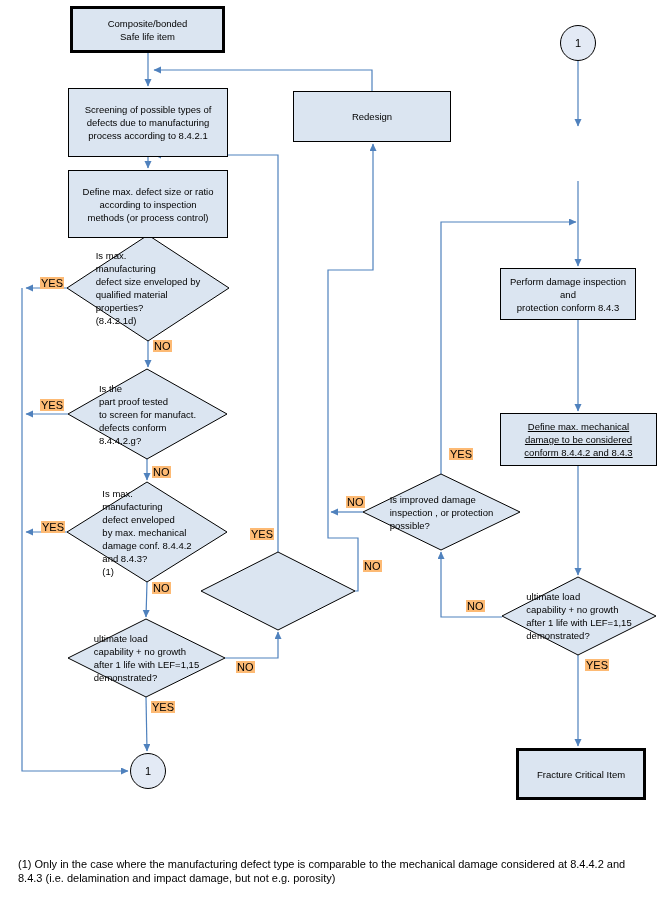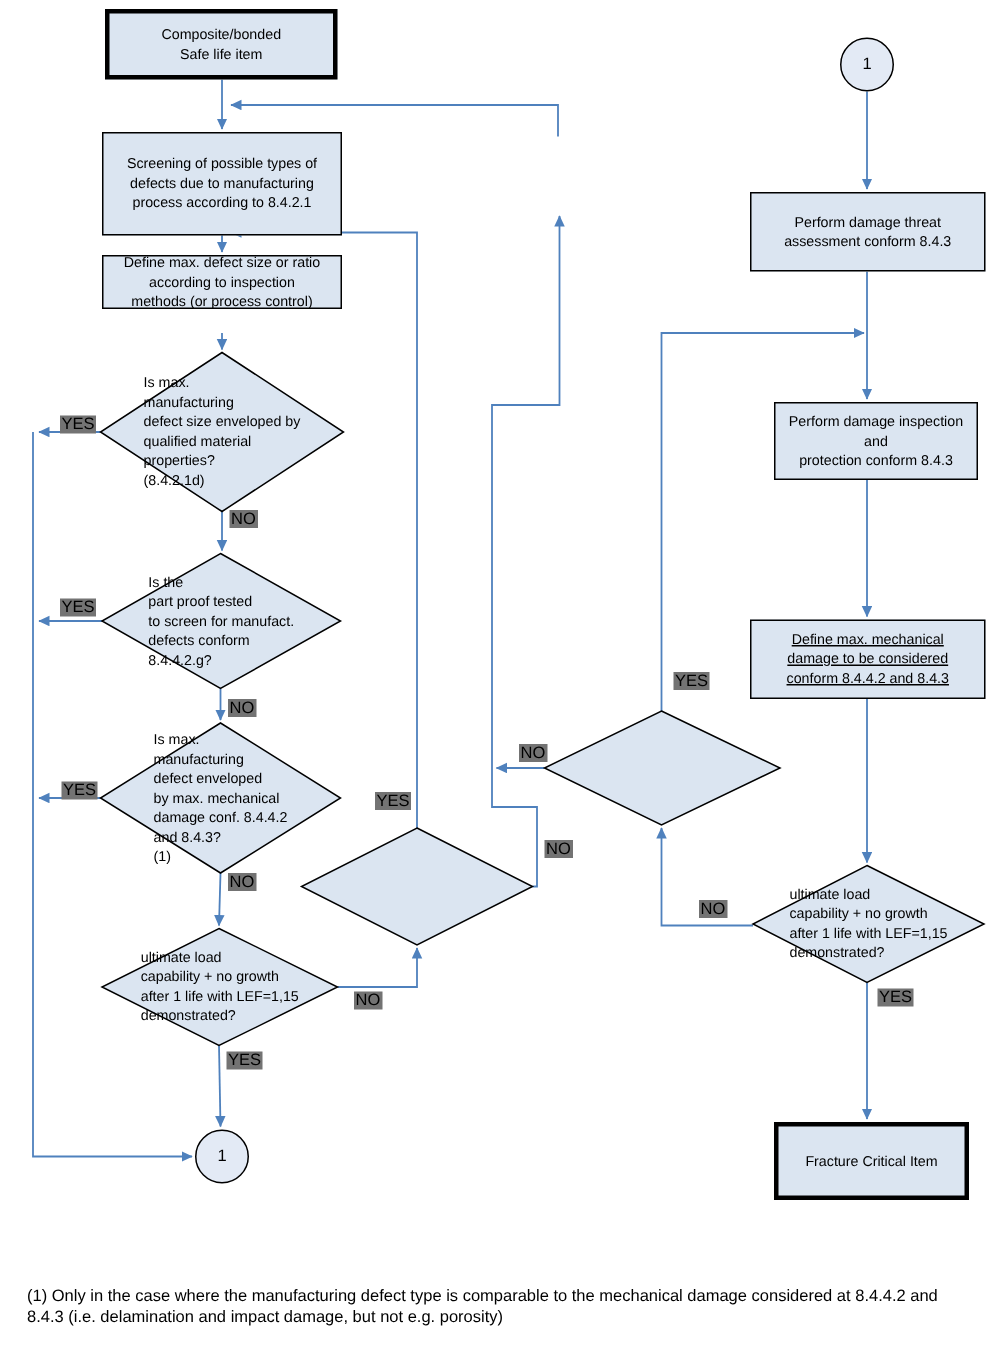--- a/index.html
+++ b/index.html
@@ -49,21 +49,21 @@
     display: flex;
     align-items: center;
     justify-content: center;
     font-size: 11px;
     box-sizing: border-box;
   }
   .elabel {
     position: absolute;
     font-size: 11px;
     line-height: 12px;
-    background: #737373;
+    background: #fdba74;
     padding: 0 1px;
     text-align: center;
   }
   #footnote {
     position: absolute;
     left: 18px; top: 857px; width: 656px;
     font-size: 11px;
     line-height: 14px;
     white-space: pre-line;
   }
@@ -115,29 +115,28 @@
     </g>
   </svg>
 
   <div class="node thick" style="left:70px; top:6px; width:155px; height:47px;">Composite/bonded
 Safe life item</div>
 
   <div class="node" style="left:68px; top:88px; width:160px; height:69px;">Screening of possible types of
 defects due to manufacturing
 process according to 8.4.2.1</div>
 
-  <div class="node" style="left:68px; top:170px; width:160px; height:36px;">Define max. defect size or ratio
+  <div class="node" style="left:68px; top:170px; width:160px; height:68px;">Define max. defect size or ratio
 according to inspection
 methods (or process control)</div>
 
+  <div class="node" style="left:293px; top:91px; width:158px; height:51px;">Redesign</div>
 
-  <div class="node" style="left:500px; top:128px; width:157px; height:53px;">Perform damage threat
-assessment conform 8.4.3</div>
 
-  <div class="node" style="left:516px; top:268px; width:136px; height:52px;">Perform damage inspection and
+  <div class="node" style="left:500px; top:268px; width:136px; height:52px;">Perform damage inspection and
 protection conform 8.4.3</div>
 
   <div class="node" style="left:500px; top:413px; width:157px; height:53px;text-decoration:underline;">Define max. mechanical
 damage to be considered
 conform 8.4.4.2 and 8.4.3</div>
 
   <div class="node thick" style="left:516px; top:748px; width:130px; height:52px;">Fracture Critical Item</div>
 
   <div class="dtext" style="left:67px; top:238px; width:162px; height:100px;">Is max.
 manufacturing
@@ -154,20 +153,23 @@
 manufacturing
 defect enveloped
 by max. mechanical
 damage conf. 8.4.4.2
 and 8.4.3?
 (1)</div>
   <div class="dtext" style="left:68px; top:620px; width:157px; height:76px;">ultimate load
 capability + no growth
 after 1 life with LEF=1,15
 demonstrated?</div>
+  <div class="dtext" style="left:363px; top:475px; width:157px; height:74px;">Is improved damage
+inspection , or protection
+possible?</div>
   <div class="dtext" style="left:502px; top:578px; width:154px; height:76px;">ultimate load
 capability + no growth
 after 1 life with LEF=1,15
 demonstrated?</div>
 
   <div class="circle" style="left:130px; top:753px;">
     <span>1</span>
   </div>
   <div class="circle" style="left:560px; top:25px;">
     <span>1</span>

